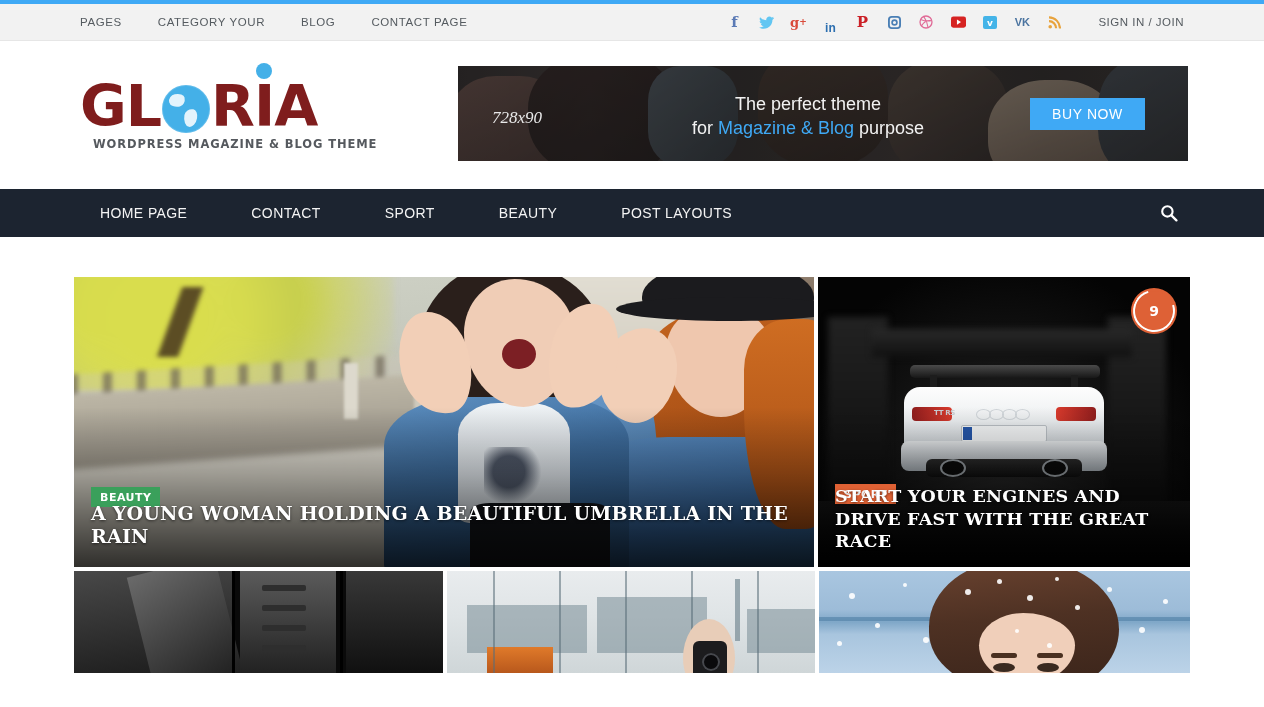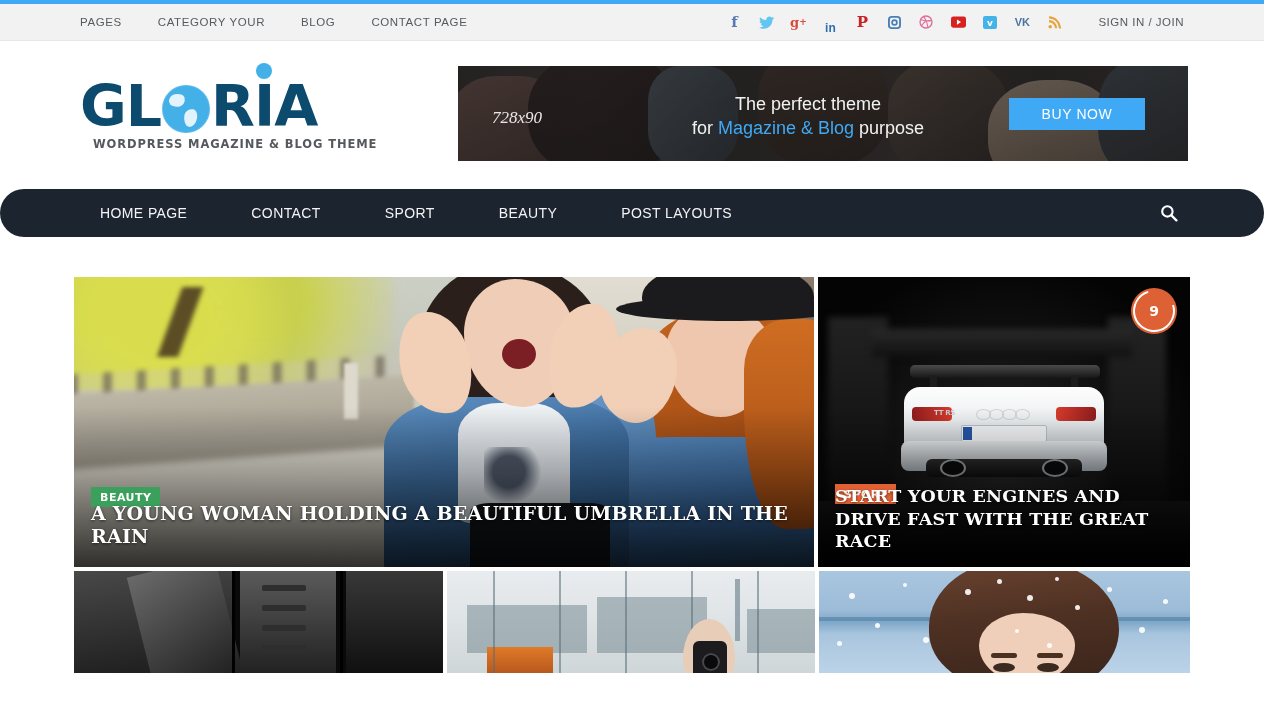--- a/index.html
+++ b/index.html
@@ -35,21 +35,21 @@
   .signin{
     margin-left:28px; margin-right:80px;
     font-size:11.5px; letter-spacing:.5px; color:#555b60; white-space:nowrap;
   }
 
   
   .header{ height:148px; display:flex; align-items:center; background:#fff; }
   .logo-wrap{ margin-left:80px; width:300px; }
   .logo-text{
     font-family:"DejaVu Sans", sans-serif;
-    font-size:57px; font-weight:bold; color:#0c4a6e; letter-spacing:-1px;
+    font-size:57px; font-weight:bold; color:#7f1d1d; letter-spacing:-1px;
     line-height:.95; display:flex; align-items:center;
   }
   .logo-globe{
     display:inline-block; width:48px; height:48px; border-radius:50%;
     background:#44b0e8; position:relative; margin:6px 1px 0 1px; overflow:hidden;
     box-shadow: inset 0 0 0 1px rgba(255,255,255,.15);
   }
   .logo-globe:before{
     content:""; position:absolute; left:7px; top:9px; width:16px; height:13px;
     background:#ffffff; border-radius:44% 56% 40% 60%/ 50% 40% 60% 50%;
@@ -83,28 +83,28 @@
     position:absolute; left:34px; top:42px; color:#e9e9e9;
     font-style:italic; font-size:17px; font-family:"Liberation Serif", serif;
   }
   .banner-copy{
     position:absolute; left:0; right:0; top:26px; text-align:center;
     color:#f2f2f2; font-size:18px; line-height:1.35;
     font-family:"Liberation Sans", sans-serif; padding-right:30px;
   }
   .banner-copy .hl{ color:#3fa9f5; }
   .banner-btn{
-    position:absolute; right:43px; top:32px; width:136px; height:32px;
+    position:absolute; right:43px; top:32px; width:115px; height:32px;
     background:#3fa9f5; color:#fff; font-size:14px; letter-spacing:.6px;
     display:flex; align-items:center; justify-content:center; cursor:pointer;
   }
 
   
   .mainnav{
-    height:48px; background:#1c2430; display:flex; align-items:center;border-radius:24px;
+    height:48px; background:#1c2430; display:flex; align-items:center;
   }
   .mainnav ul{ list-style:none; display:flex; margin-left:80px; align-items:center; }
   .mainnav a{
     color:#f4f4f4; text-decoration:none; font-size:14px; letter-spacing:.4px;
     padding:0 32px; display:block; line-height:48px; white-space:nowrap;
   }
   .mainnav .first a{ padding-left:20px; }
   .nav-spacer{ flex:1; }
   .search-btn{
     margin-right:80px; width:30px; height:30px; display:flex; align-items:center;

